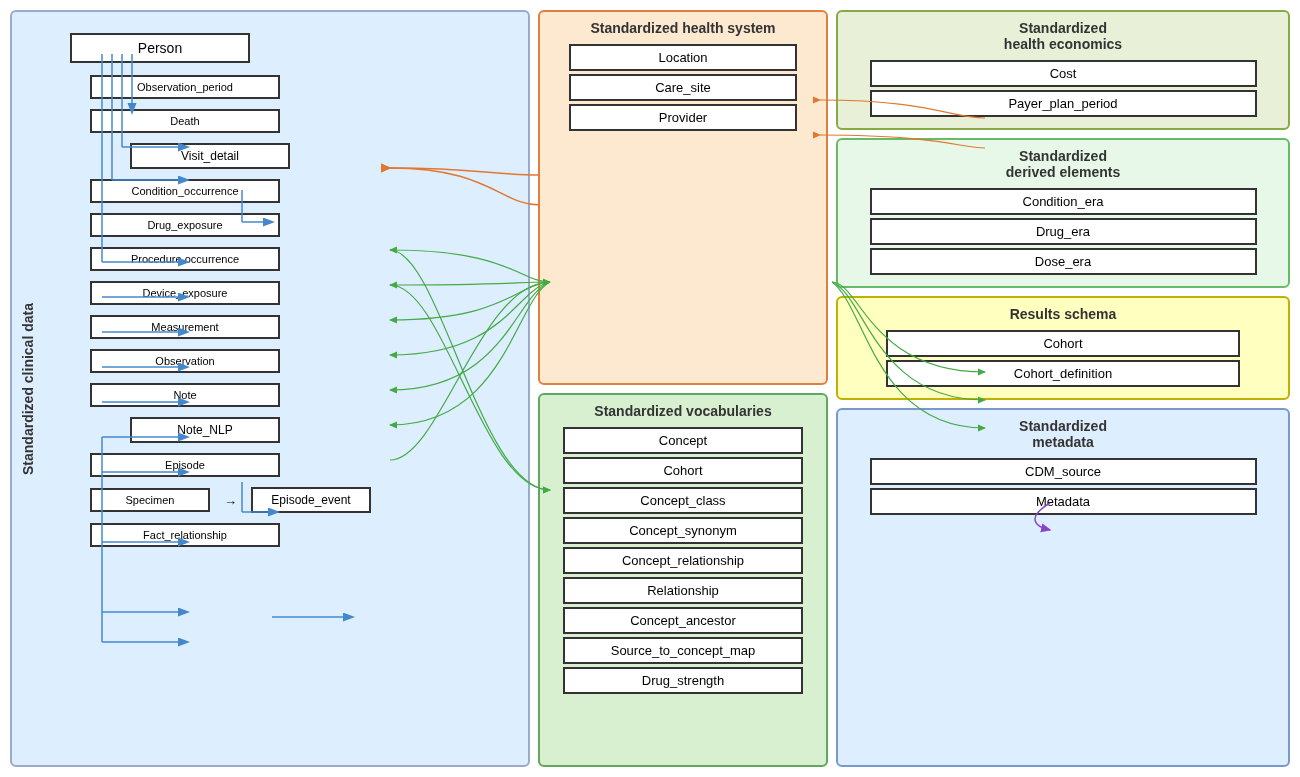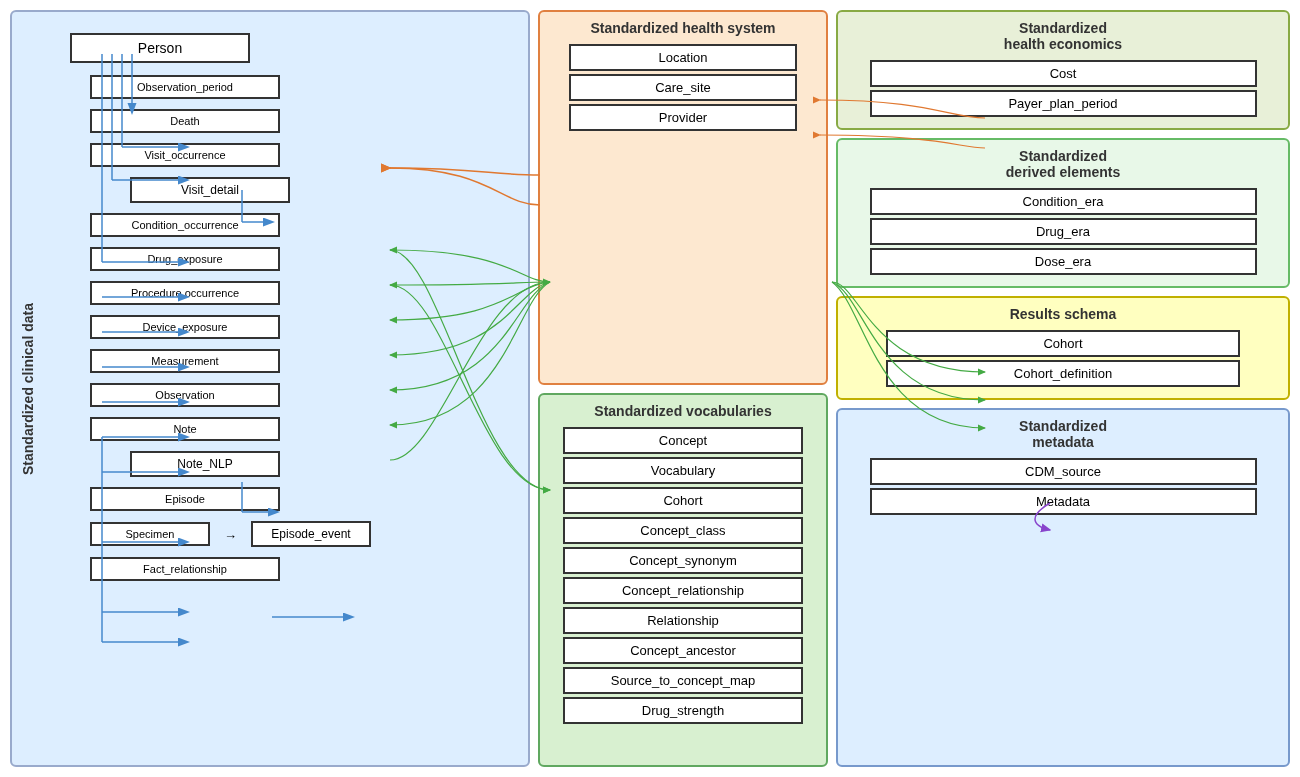--- a/index.html
+++ b/index.html
@@ -243,23 +243,20 @@
       </div>
 
       <div class="clinical-row clinical-indent-1">
         <span class="entity-box" style="min-width:190px;">Observation_period</span>
       </div>
 
       <div class="clinical-row clinical-indent-1">
         <span class="entity-box" style="min-width:190px;">Death</span>
       </div>
 
-      <div class="clinical-row clinical-indent-1">
-        <span class="entity-box" style="min-width:190px;">Visit_occurrence</span>
-      </div>
 
       <div class="clinical-row clinical-indent-2">
         <span class="entity-box" style="min-width:160px; font-size:12px;">Visit_detail</span>
       </div>
 
       <div class="clinical-row clinical-indent-1">
         <span class="entity-box" style="min-width:190px;">Condition_occurrence</span>
       </div>
 
       <div class="clinical-row clinical-indent-1">
@@ -311,21 +308,20 @@
     <div class="section-health-system section">
       <div class="section-title">Standardized health system</div>
       <div class="entity-box-full">Location</div>
       <div class="entity-box-full">Care_site</div>
       <div class="entity-box-full">Provider</div>
     </div>
 
     <div class="section-vocabs section" style="flex:1;">
       <div class="section-title">Standardized vocabularies</div>
       <div class="entity-box-full">Concept</div>
-      <div class="entity-box-full">Vocabulary</div>
       <div class="entity-box-full">Cohort</div>
       <div class="entity-box-full">Concept_class</div>
       <div class="entity-box-full">Concept_synonym</div>
       <div class="entity-box-full">Concept_relationship</div>
       <div class="entity-box-full">Relationship</div>
       <div class="entity-box-full">Concept_ancestor</div>
       <div class="entity-box-full">Source_to_concept_map</div>
       <div class="entity-box-full">Drug_strength</div>
     </div>
   </div>

